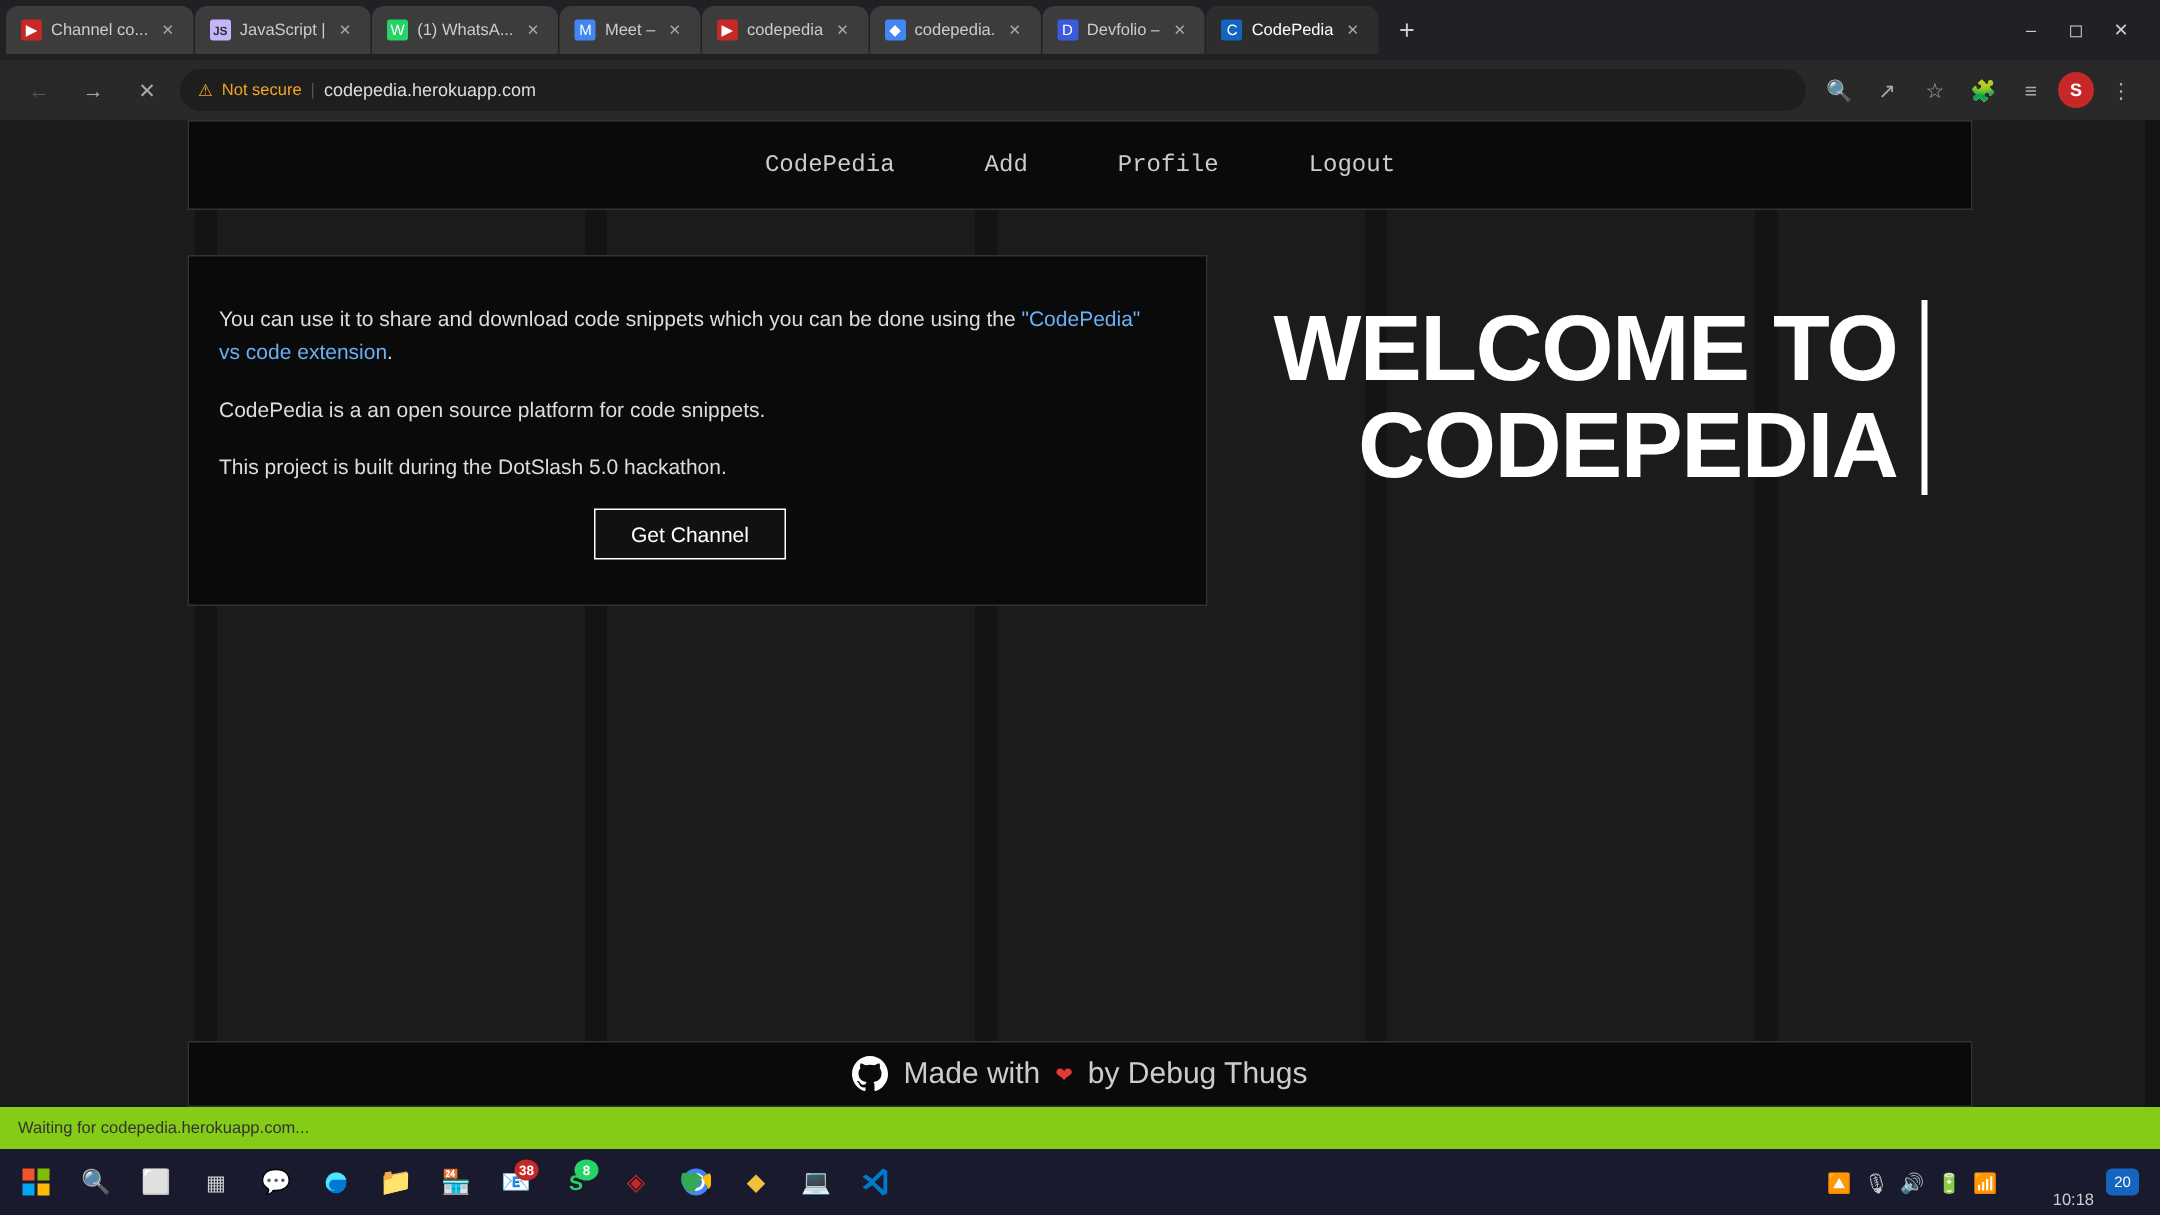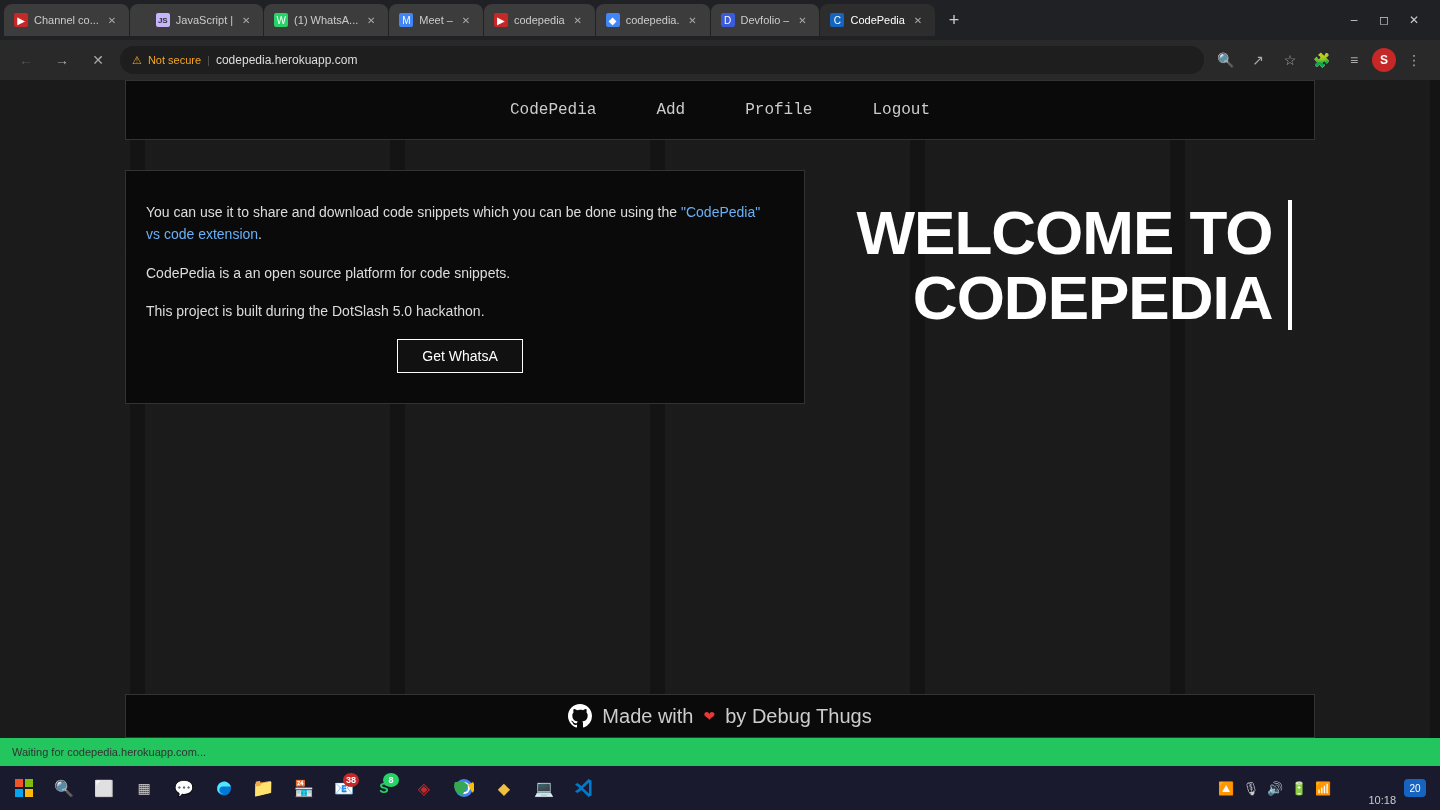--- a/index.html
+++ b/index.html
@@ -281,22 +281,22 @@
       border: 1px solid white;
       padding: 8px 24px;
       font-size: 14px;
       cursor: pointer;
       font-family: 'Segoe UI', Arial, sans-serif;
     }
 
     .right-panel {
       flex: 1;
       display: flex;
-      flex-direction: column;
-      align-items: center;
+      flex-direction: row;
+      align-items: flex-end;
       padding-right: 80px;
       padding-top: 30px;
       position: relative;
       padding-left: 44px;
     }
 
     .welcome-title {
       text-align: right;
       color: white;
       font-size: 62px;
@@ -342,21 +342,21 @@
       font-size: 20px;
     }
 
     .footer-heart {
       color: #e53935;
       font-size: 14px;
     }
 
     
     .status-bar {
-      background: #22c55e;
+      background: #84cc16;
       height: 28px;
       display: flex;
       align-items: center;
       padding: 0 12px;
       font-size: 11px;
       color: #333;
       gap: 8px;
       flex-shrink: 0;
     }
 
@@ -460,21 +460,21 @@
 
 <div class="browser-chrome">
 
   <div class="tab-bar">
     <div class="tab">
       <span class="tab-favicon" style="background:#c62828;color:white;">▶</span>
       <span class="tab-title">Channel co...</span>
       <span class="tab-close">✕</span>
     </div>
     <div class="tab">
-      <span class="tab-favicon" style="background:#c4b5fd;color:#333;font-size:8px;font-weight:bold;margin-left:16px;">JS</span>
+      <span class="tab-favicon" style="background:#c4b5fd;color:#333;font-size:8px;font-weight:bold;">JS</span>
       <span class="tab-title">JavaScript |</span>
       <span class="tab-close">✕</span>
     </div>
     <div class="tab">
       <span class="tab-favicon" style="background:#25d366;color:white;">W</span>
       <span class="tab-title">(1) WhatsA...</span>
       <span class="tab-close">✕</span>
     </div>
     <div class="tab">
       <span class="tab-favicon" style="background:#4285f4;color:white;">M</span>
@@ -541,21 +541,21 @@
     <a class="nav-link">Logout</a>
   </nav>
 
   <div class="main-content">
     <div class="left-panel">
       <p class="desc-text">
         <span>You can use it to share and download code snippets which you can be done using the </span><span class="highlight">"CodePedia" vs code extension</span><span>.</span>
       </p>
       <p class="desc-text">CodePedia is a an open source platform for code snippets.</p>
       <p class="desc-text">This project is built during the DotSlash 5.0 hackathon.</p>
-      <button class="get-started-btn">Get WhatsA</button>
+      <button class="get-started-btn">Get Channel</button>
     </div>
 
     <div class="right-panel">
       <div class="welcome-title">
         <span>WELCOME TO</span><br>
         <span>CODEPEDIA</span>
       </div>
     </div>
   </div>
 

